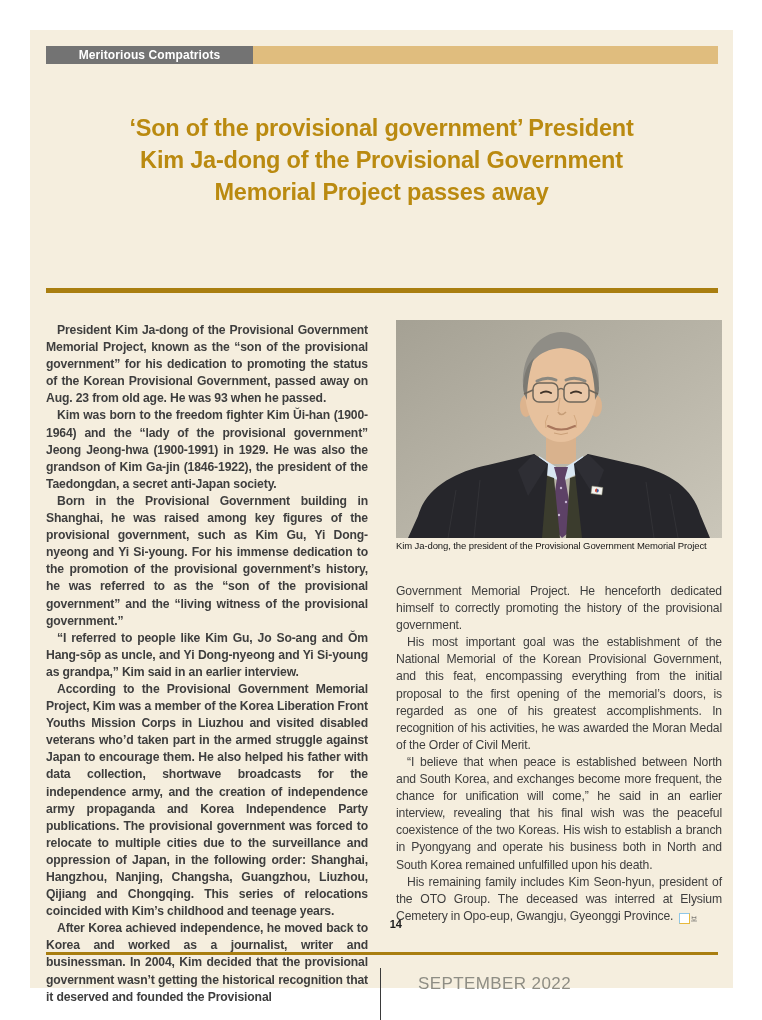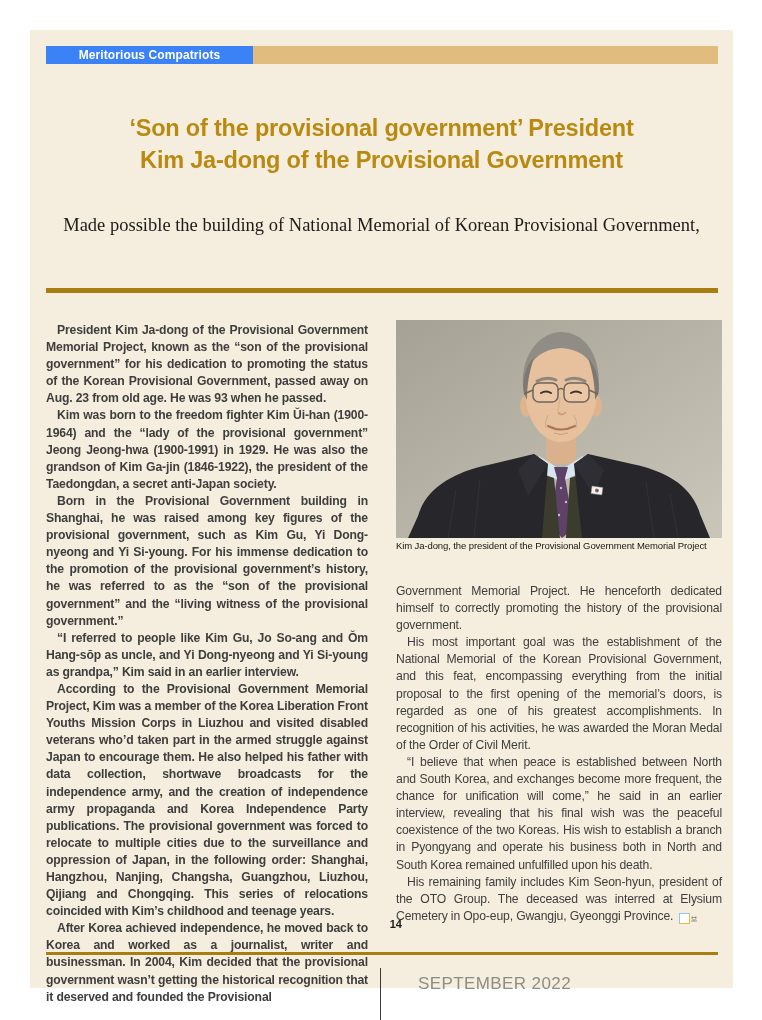--- a/index.html
+++ b/index.html
@@ -7,21 +7,21 @@
     width:762px;height:1020px;position:relative;background:#ffffff;
     font-family:"Liberation Sans", sans-serif;overflow:hidden;
   }
   .page{
     position:absolute;left:30px;top:30px;width:703px;height:958px;
     background:#f5eede;
   }
   
   .band{position:absolute;left:16px;top:16px;width:672px;height:18px;background:#e0bd7e;}
   .band-dark{
-    position:absolute;left:0;top:0;width:207px;height:18px;background:#3b82f6;
+    position:absolute;left:0;top:0;width:207px;height:18px;background:#737373;
     color:#ffffff;font-weight:bold;font-size:12px;line-height:18px;text-align:center;
     letter-spacing:0.1px;
   }
   
   .title{
     position:absolute;left:0;top:82px;width:100%;text-align:center;
     color:#ba8a10;font-size:23.5px;font-weight:bold;line-height:32px;letter-spacing:-0.2px;
   }
   .subtitle{
     position:absolute;left:0;top:183px;width:100%;text-align:center;
@@ -60,24 +60,24 @@
 
 <div class="page">
 
   <div class="band">
     <div class="band-dark">Meritorious Compatriots</div>
   </div>
 
   <div class="title">
     <div>‘Son of the provisional government’ President</div>
     <div>Kim Ja-dong of the Provisional Government</div>
+    <div>Memorial Project passes away</div>
   </div>
 
   <div class="subtitle">
-    <div>Made possible the building of National Memorial of Korean Provisional Government,</div>
   </div>
 
   <div class="rule-top"></div>
 
   <div class="col-left">
     <p class="para">President Kim Ja-dong of the Provisional Government Memorial Project, known as the “son of the provisional government” for his dedication to promoting the status of the Korean Provisional Government, passed away on Aug. 23 from old age. He was 93 when he passed.</p>
     <p class="para">Kim was born to the freedom fighter Kim Ŭi-han (1900-1964) and the “lady of the provisional government” Jeong Jeong-hwa (1900-1991) in 1929. He was also the grandson of Kim Ga-jin (1846-1922), the president of the Taedongdan, a secret anti-Japan society.</p>
     <p class="para">Born in the Provisional Government building in Shanghai, he was raised among key figures of the provisional government, such as Kim Gu, Yi Dong-nyeong and Yi Si-young. For his immense dedication to the promotion of the provisional government’s history, he was referred to as the “son of the provisional government” and the “living witness of the provisional government.”</p>
     <p class="para">“I referred to people like Kim Gu, Jo So-ang and Ŏm Hang-sŏp as uncle, and Yi Dong-nyeong and Yi Si-young as grandpa,” Kim said in an earlier interview.</p>
     <p class="para">According to the Provisional Government Memorial Project, Kim was a member of the Korea Liberation Front Youths Mission Corps in Liuzhou and visited disabled veterans who’d taken part in the armed struggle against Japan to encourage them. He also helped his father with data collection, shortwave broadcasts for the independence army, and the creation of independence army propaganda and Korea Independence Party publications. The provisional government was forced to relocate to multiple cities due to the surveillance and oppression of Japan, in the following order: Shanghai, Hangzhou, Nanjing, Changsha, Guangzhou, Liuzhou, Qijiang and Chongqing. This series of relocations coincided with Kim’s childhood and teenage years.</p>

